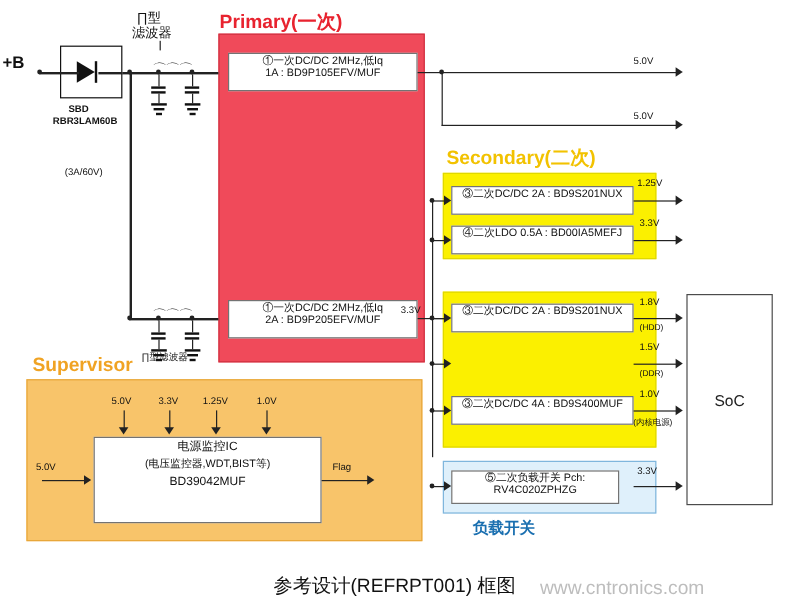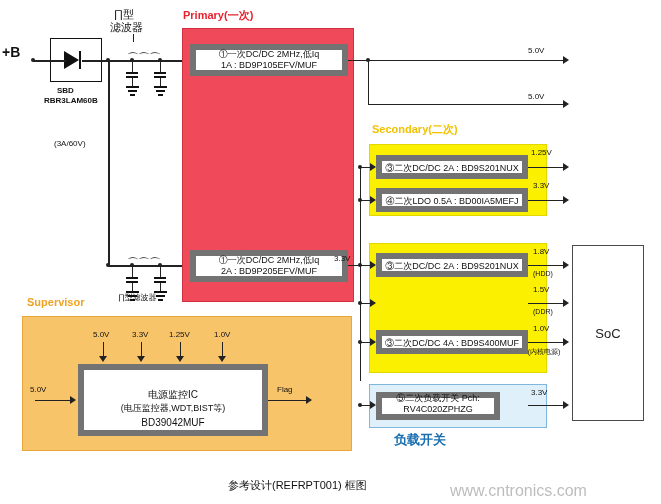--- a/index.html
+++ b/index.html
@@ -9,38 +9,38 @@
     font-family:"Liberation Sans", sans-serif;
     position:relative;
     overflow:hidden;
   }
   #root{position:absolute;left:0;top:0;width:661px;height:504px;}
   .abs{position:absolute;box-sizing:border-box;}
 
   
   .blk{
     background:#ffffff;
-    border:6px solid #737373;
-    display:flex;align-items:flex-end;justify-content:center;
+    border:1px solid #737373;
+    display:flex;align-items:flex-start;justify-content:center;
     text-align:center;
     line-height:1.15;
     font-size:9px;
     color:#111;
   }
   .blk .inner{padding:0 2px;}
 
   
   .group{border-style:solid;}
   .grp-primary{background:#f04a5a;border:1px solid #d03040;}
   .grp-secondary{background:#fbf000;border:1px solid #e0d800;}
   .grp-supervisor{background:#f8c46a;border:1px solid #e8a73a;}
   .grp-loadsw{background:#dff0fb;border:1px solid #7fb6dd;}
 
   
-  .gtitle{font-weight:bold;font-size:11px;text-align:right;}
+  .gtitle{font-weight:bold;font-size:16px;text-align:right;}
   .t-primary{color:#e8232f;}
   .t-secondary{color:#f2c200;}
   .t-supervisor{color:#f0a323;}
   .t-loadsw{color:#1f6fb4;font-size:13px;font-weight:bold;color:#1a6fb0;}
 
   
   .consumer{
     background:#ffffff;border:1px solid #4b4b4b;
     display:flex;align-items:center;justify-content:center;
     font-size:13px;color:#222;
@@ -89,21 +89,21 @@
 
   
   .cap-plate{width:12px;height:2px;background:#111;}
   .gnd1{width:13px;height:2px;background:#111;}
   .gnd2{width:9px;height:2px;background:#111;}
   .gnd3{width:5px;height:2px;background:#111;}
 
   
   .coil{font-size:12px;letter-spacing:-1px;color:#111;}
 
-  .footer{font-size:11px;color:#111;}
+  .footer{font-size:16px;color:#111;}
   .wm{font-size:16px;color:#bdbdbd;}
 </style>
 </head>
 <body>
 
 <div id="root">
 
   <div class="abs group grp-primary" style="left:182px;top:28px;width:172px;height:274px;"></div>
   <div class="abs group grp-secondary" style="left:369px;top:144px;width:178px;height:72px;"></div>
   <div class="abs group grp-secondary" style="left:369px;top:243px;width:178px;height:130px;"></div>
@@ -263,21 +263,21 @@
   <div class="abs hline" style="left:528px;top:303px;width:37px;"></div>
   <div class="abs arr" style="left:563px;top:299px;"></div>
   <div class="abs vlbl" style="left:533px;top:285px;">1.5V</div>
   <div class="abs vlbl small" style="left:533px;top:308px;">(DDR)</div>
 
   <div class="abs hline" style="left:528px;top:342px;width:37px;"></div>
   <div class="abs arr" style="left:563px;top:338px;"></div>
   <div class="abs vlbl" style="left:533px;top:324px;">1.0V</div>
   <div class="abs vlbl small" style="left:524px;top:347px;width:40px;">(内核电源)</div>
 
-  <div class="abs blk" style="left:376px;top:392px;width:124px;height:28px;">
+  <div class="abs blk" style="left:376px;top:392px;width:140px;height:28px;">
     <div class="inner">
       <div>⑤二次负载开关 Pch:</div>
       <div>RV4C020ZPHZG</div>
     </div>
   </div>
   <div class="abs hline" style="left:528px;top:405px;width:37px;"></div>
   <div class="abs arr" style="left:563px;top:401px;"></div>
   <div class="abs vlbl" style="left:531px;top:388px;">3.3V</div>
 
   <div class="abs consumer" style="left:572px;top:245px;width:72px;height:176px;">

